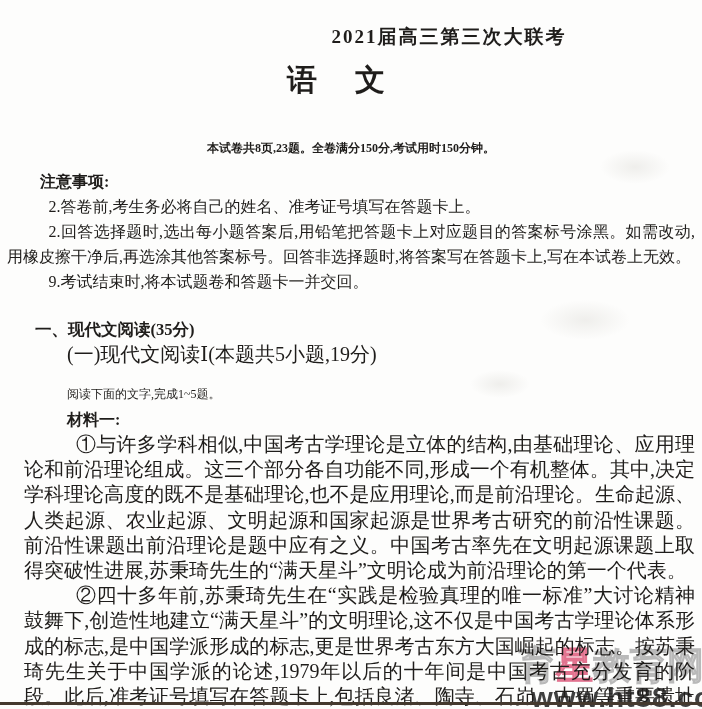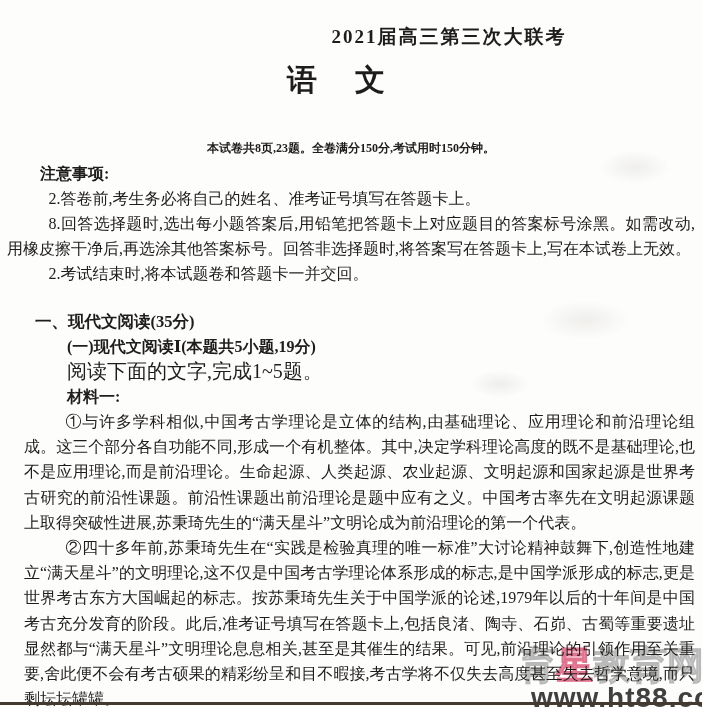--- a/index.html
+++ b/index.html
@@ -34,52 +34,52 @@
     font-size:30px;line-height:36px;
     font-weight:bold;letter-spacing:4px;
   }
   .exam-info{
     margin:40px 0 0 0;
     text-align:center;
     font-size:12px;line-height:20px;
     font-weight:bold;
   }
   
-  .notice{margin-top:4px;}
+  .notice{margin-top:12px;}
   .notice-heading{
     margin:0 0 0 40px;
     font-size:16px;line-height:24px;font-weight:bold;
   }
   .notice-item{
     margin:0 7px;
     font-size:16px;line-height:25px;
     text-indent:2.6em;
     text-align:justify;
   }
   
   .section{margin-top:24px;padding-left:17px;}
   .section-heading{
     margin:0 0 0 18px;
     font-size:16.5px;line-height:24px;font-weight:bold;
   }
   .section-subheading{
     margin:0 0 0 50px;
-    font-size:16px;line-height:25px;font-weight:bold;
+    font-size:20px;line-height:25px;font-weight:normal;
   }
   .reading-instruction{
-    margin:0 0 0 50px;
-    font-size:20px;line-height:25px;
+    margin:15px 0 0 50px;
+    font-size:12px;line-height:25px;
   }
   .material-label{
     margin:0 8px 0 50px;
     font-size:16px;line-height:25px;font-weight:bold;
   }
   .material-paragraph{
     margin:0 7px;
-    font-size:16px;line-height:25.2px;
+    font-size:20px;line-height:25.2px;
     text-indent:2.6em;
     text-align:justify;
     position:relative;z-index:2;
   }
   
   .watermark-name{
     position:absolute;left:519px;top:646px;z-index:1;
     font-size:37px;line-height:40px;font-weight:bold;
     letter-spacing:0;
     color:#d8d8d8;
@@ -123,22 +123,22 @@
   <div class="watermark-name"><span>育</span><span class="wm-mark">星</span><span>教育网</span></div>
   <div class="watermark-url">www.ht88.com</div>
 
   <div class="exam-title">2021届高三第三次大联考</div>
   <div class="subject-title">语　文</div>
   <div class="exam-info">本试卷共8页,23题。全卷满分150分,考试用时150分钟。</div>
 
   <div class="notice">
     <div class="notice-heading">注意事项:</div>
     <p class="notice-item">2.答卷前,考生务必将自己的姓名、准考证号填写在答题卡上。</p>
-    <p class="notice-item">8.回答选择题时,选出每小题答案后,用铅笔把答题卡上对应题目的答案标号涂黑。如需改动,用橡皮擦干净后,再选涂其他答案标号。回答非选择题时,将答案写在答题卡上,写在本试卷上无效。</p>
-    <p class="notice-item">2.考试结束时,将本试题卷和答题卡一并交回。</p>
+    <p class="notice-item">2.回答选择题时,选出每小题答案后,用铅笔把答题卡上对应题目的答案标号涂黑。如需改动,用橡皮擦干净后,再选涂其他答案标号。回答非选择题时,将答案写在答题卡上,写在本试卷上无效。</p>
+    <p class="notice-item">9.考试结束时,将本试题卷和答题卡一并交回。</p>
   </div>
 
   <div class="section">
     <div class="section-heading">一、现代文阅读(35分)</div>
     <div class="section-subheading">(一)现代文阅读Ⅰ(本题共5小题,19分)</div>
     <div class="reading-instruction">阅读下面的文字,完成1~5题。</div>
     <div class="material-label">材料一:</div>
     <p class="material-paragraph">①与许多学科相似,中国考古学理论是立体的结构,由基础理论、应用理论和前沿理论组成。这三个部分各自功能不同,形成一个有机整体。其中,决定学科理论高度的既不是基础理论,也不是应用理论,而是前沿理论。生命起源、人类起源、农业起源、文明起源和国家起源是世界考古研究的前沿性课题。前沿性课题出前沿理论是题中应有之义。中国考古率先在文明起源课题上取得突破性进展,苏秉琦先生的“满天星斗”文明论成为前沿理论的第一个代表。</p>
     <p class="material-paragraph">②四十多年前,苏秉琦先生在“实践是检验真理的唯一标准”大讨论精神鼓舞下,创造性地建立“满天星斗”的文明理论,这不仅是中国考古学理论体系形成的标志,是中国学派形成的标志,更是世界考古东方大国崛起的标志。按苏秉琦先生关于中国学派的论述,1979年以后的十年间是中国考古充分发育的阶段。此后,准考证号填写在答题卡上,包括良渚、陶寺、石峁、古蜀等重要遗址显然都与“满天星斗”文明理论息息相关,甚至是其催生的结果。可见,前沿理论的引领作用至关重要,舍此便不会有考古硕果的精彩纷呈和目不暇接,考古学将不仅失去高度甚至失去哲学意境,而只剩坛坛罐罐。</p>
   </div>

